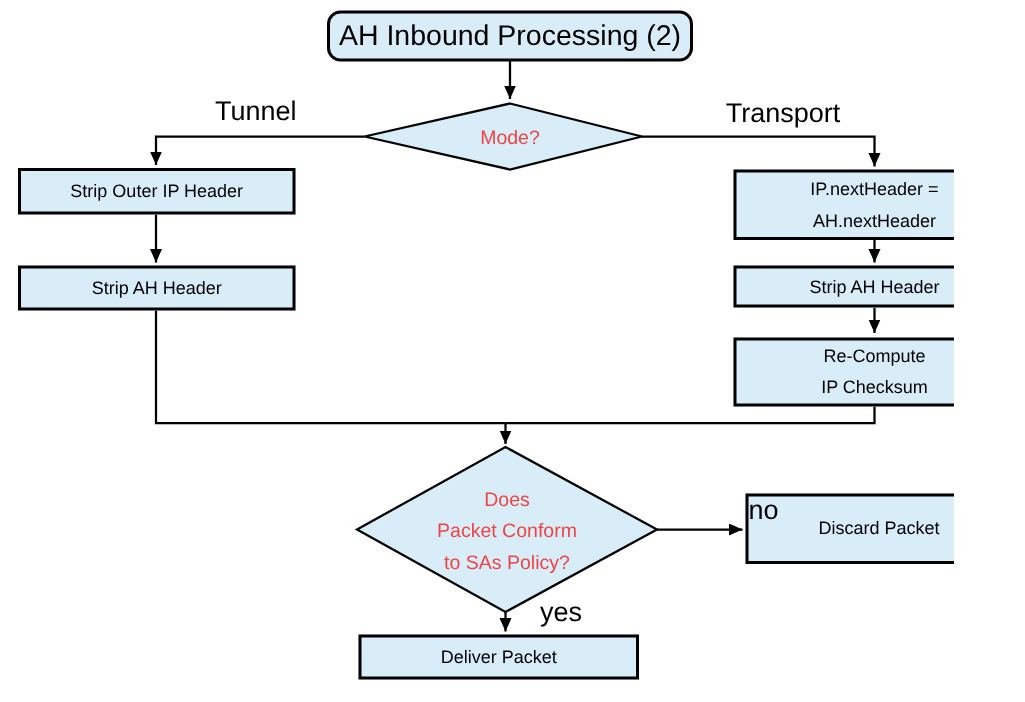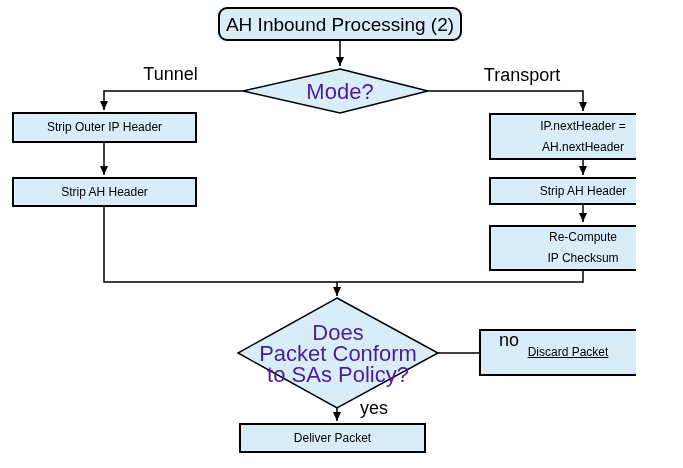--- a/index.html
+++ b/index.html
@@ -36,22 +36,22 @@
     justify-content: center;
     text-align: center;
     white-space: nowrap;
   }
   .node.rounded {
     border-radius: 9px;
     font-size: 19px;
   }
   .diamond-label {
     position: absolute;
-    color: #4c1d95;
-    font-size: 22px;
+    color: #ef4444;
+    font-size: 13px;
     line-height: 21px;
     display: flex;
     flex-direction: column;
     align-items: center;
     justify-content: center;
     text-align: center;
     white-space: nowrap;
     pointer-events: none;
   }
   .edge-label {
@@ -114,21 +114,21 @@
 
   <div class="node" style="left:489px; top:177px; width:188px; height:28px;">
     <span>Strip AH Header</span>
   </div>
 
   <div class="node" style="left:489px; top:225px; width:188px; height:46px;text-align:center;">
     <span>Re-Compute</span>
     <span>IP Checksum</span>
   </div>
 
-  <div class="node" style="left:479px; top:329px; width:178px; height:47px;text-decoration:underline;">
+  <div class="node" style="left:497px; top:329px; width:178px; height:47px;">
     <span>Discard Packet</span>
   </div>
 
   <div class="node" style="left:239px; top:423px; width:187px; height:30px;">
     <span>Deliver Packet</span>
   </div>
 
   <div class="diamond-label" style="left:278px; top:80px; width:124px; height:22px;">
     <span>Mode?</span>
   </div>

